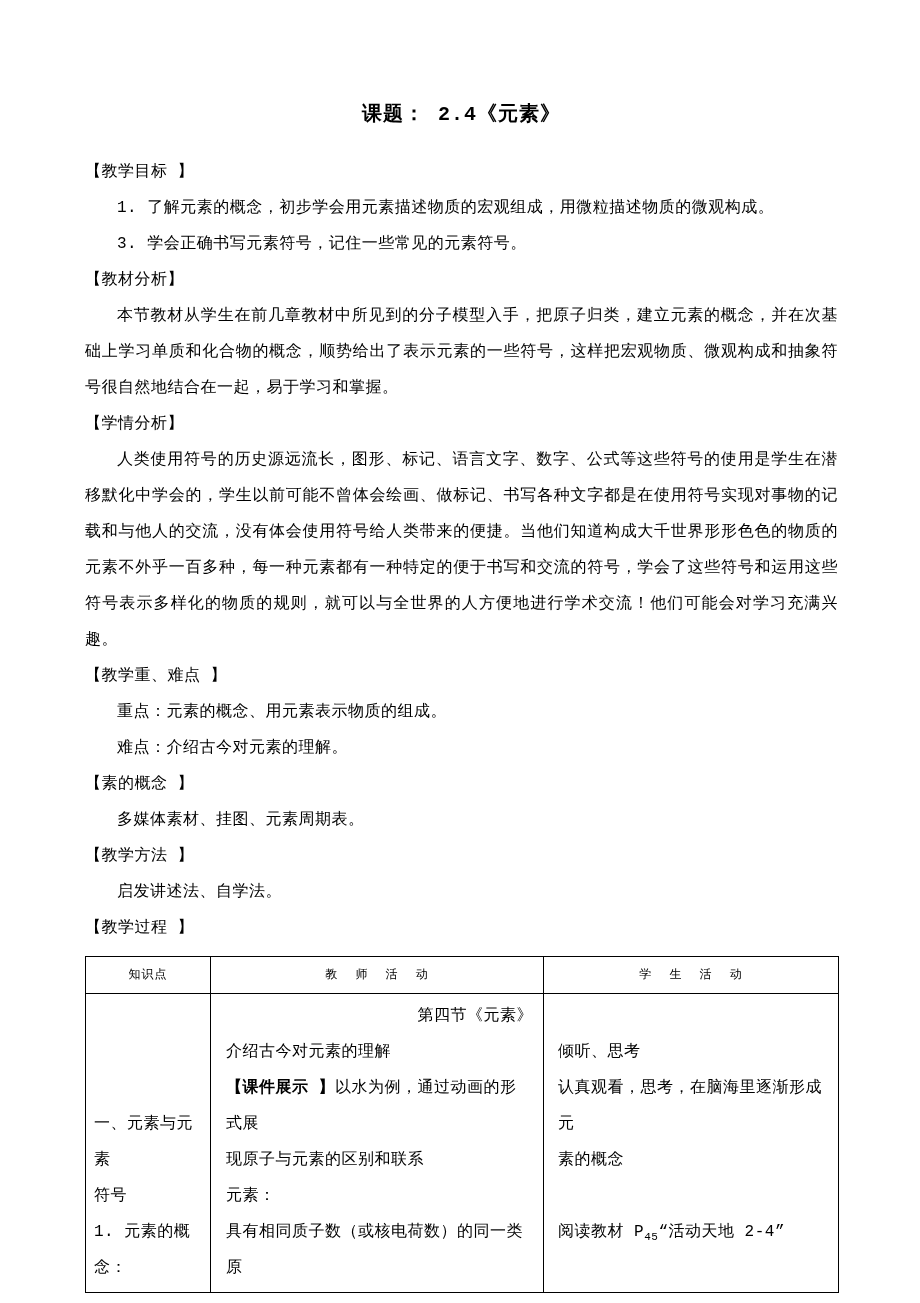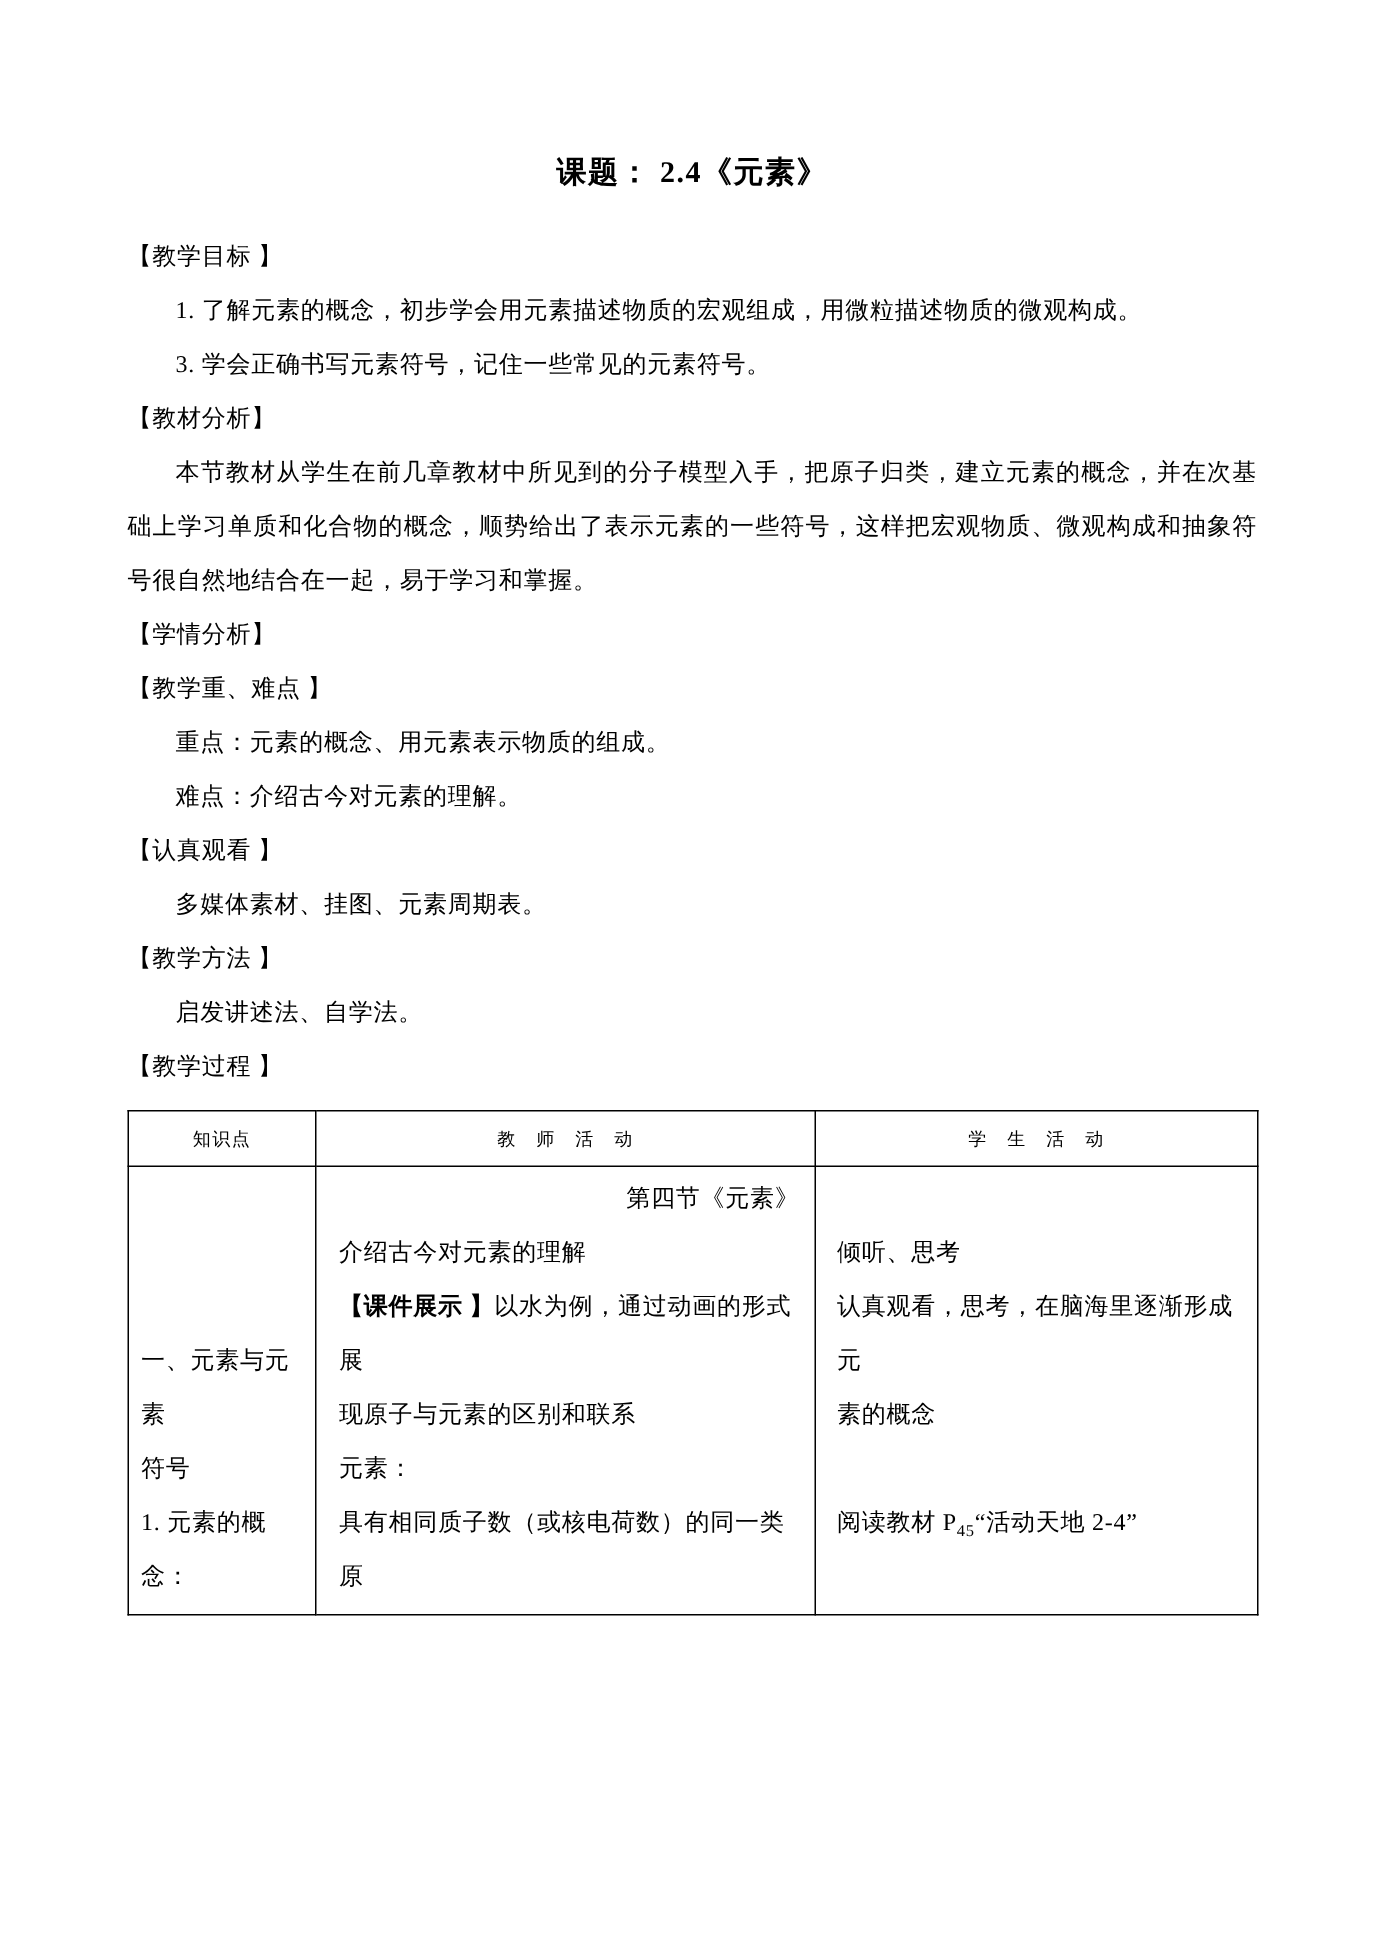--- a/index.html
+++ b/index.html
@@ -8,20 +8,21 @@
     width: 920px;
     height: 1303px;
     font-family: "Liberation Serif", "DejaVu Serif", serif;
     color: #000000;
     overflow: hidden;
   }
   .page {
     width: 920px;
     height: 1303px;
     padding: 100px 82px 0 85px;
+    font-family: Liberation Mono, monospace;
   }
   .doc-title {
     text-align: center;
     font-size: 20px;
     font-weight: bold;
     line-height: 30px;
     margin-bottom: 24px;
     letter-spacing: 1px;
   }
   .line {
@@ -83,30 +84,31 @@
     <div class="line indent">3. 学会正确书写元素符号，记住一些常见的元素符号。</div>
   </div>
 
   <div>
     <div class="line sec-header">【教材分析】</div>
     <div class="line para">本节教材从学生在前几章教材中所见到的分子模型入手，把原子归类，建立元素的概念，并在次基础上学习单质和化合物的概念，顺势给出了表示元素的一些符号，这样把宏观物质、微观构成和抽象符号很自然地结合在一起，易于学习和掌握。</div>
   </div>
 
   <div>
     <div class="line sec-header">【学情分析】</div>
+    <div class="line para">人类使用符号的历史源远流长，图形、标记、语言文字、数字、公式等这些符号的使用是学生在潜移默化中学会的，学生以前可能不曾体会绘画、做标记、书写各种文字都是在使用符号实现对事物的记载和与他人的交流，没有体会使用符号给人类带来的便捷。当他们知道构成大千世界形形色色的物质的元素不外乎一百多种，每一种元素都有一种特定的便于书写和交流的符号，学会了这些符号和运用这些符号表示多样化的物质的规则，就可以与全世界的人方便地进行学术交流！他们可能会对学习充满兴趣。</div>
   </div>
 
   <div>
     <div class="line sec-header">【教学重、难点 】</div>
     <div class="line indent">重点：元素的概念、用元素表示物质的组成。</div>
     <div class="line indent">难点：介绍古今对元素的理解。</div>
   </div>
 
   <div>
-    <div class="line sec-header">【认真观看 】</div>
+    <div class="line sec-header">【素的概念 】</div>
     <div class="line indent">多媒体素材、挂图、元素周期表。</div>
   </div>
 
   <div>
     <div class="line sec-header">【教学方法 】</div>
     <div class="line indent">启发讲述法、自学法。</div>
   </div>
 
   <div>
     <div class="line sec-header">【教学过程 】</div>

